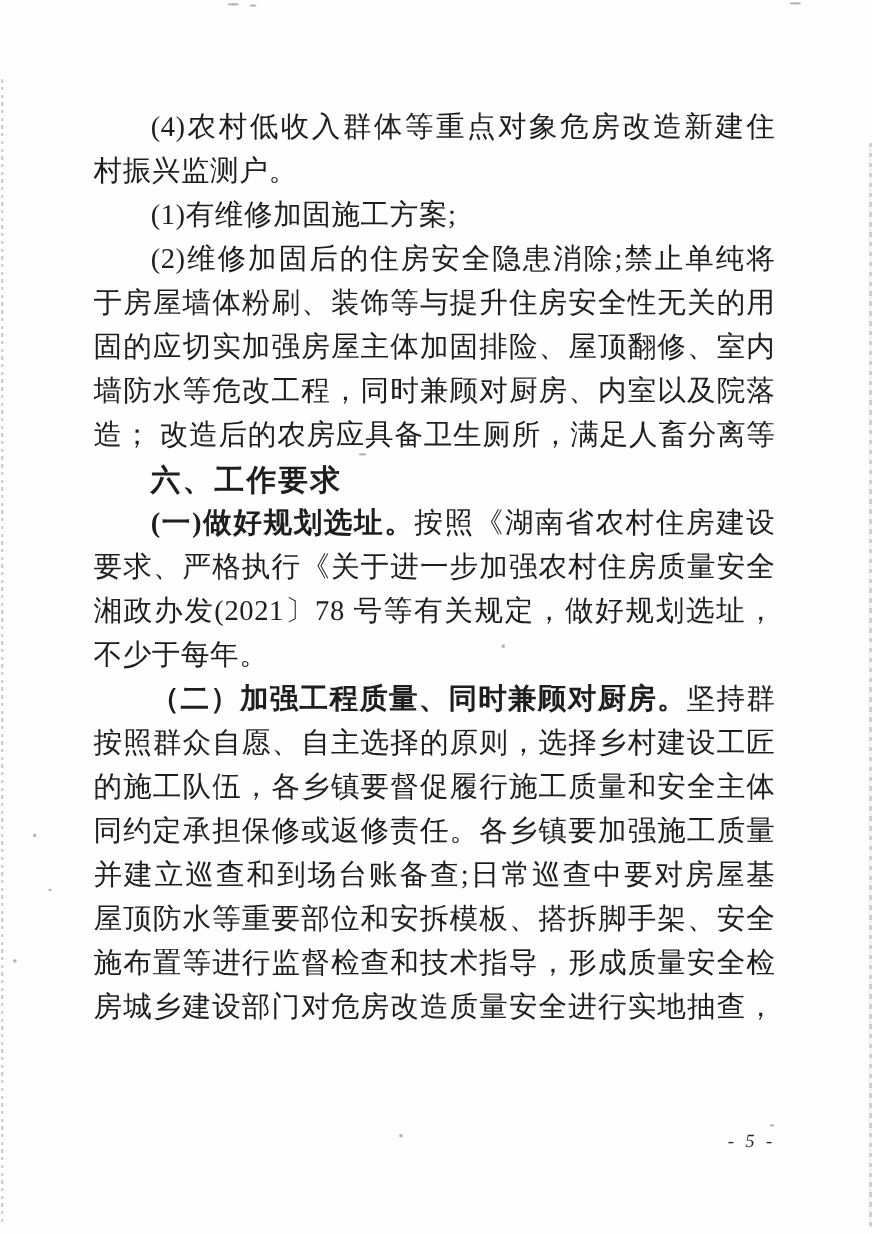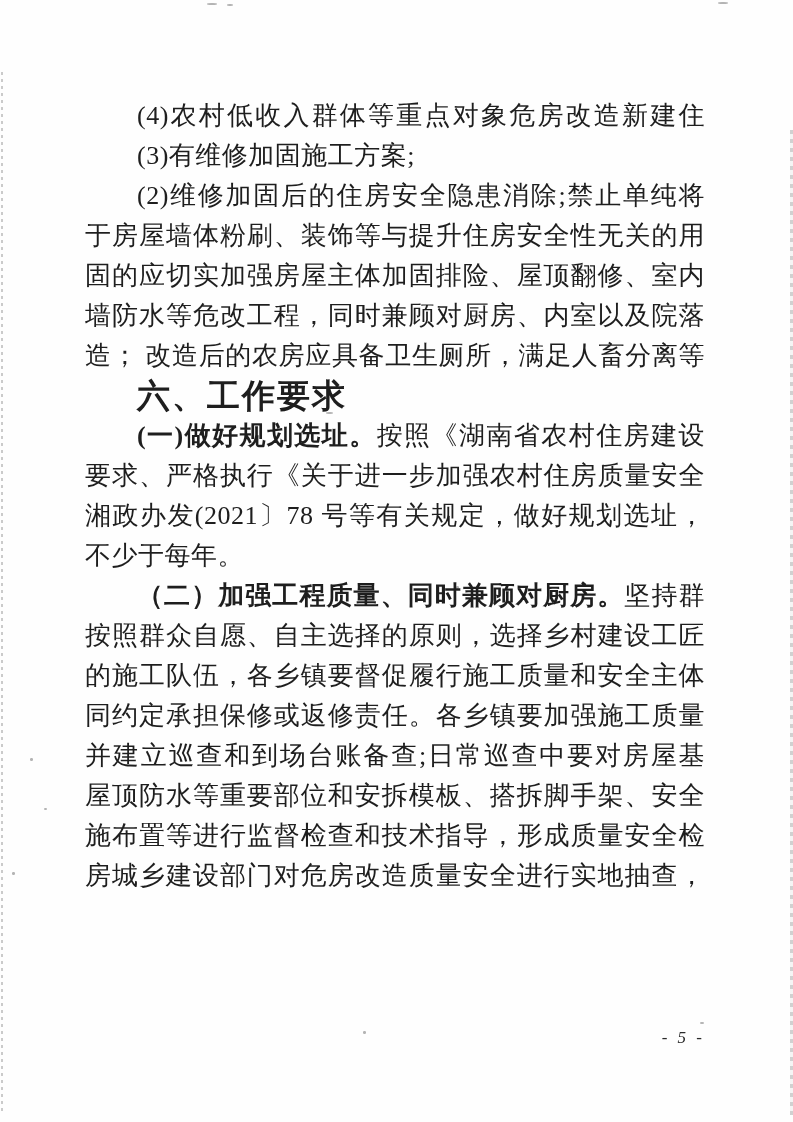--- a/index.html
+++ b/index.html
@@ -28,21 +28,21 @@
   }
   .line.fill {
     text-align: justify;
     text-align-last: justify;
     white-space: normal;
   }
   .line.indent { padding-left: 52px; }
   .line.heading {
     font-family: "Liberation Sans", "DejaVu Sans", sans-serif;
     font-weight: 700;
-    font-size: 33px;
+    font-size: 27px;
     letter-spacing: 2px;
   }
   .seg { font-weight: 400; }
   .seg.bold { font-weight: 700; }
 
   .page-number {
     position: absolute;
     top: 1028px;
     right: 88px;
     font-size: 17px;
@@ -90,21 +90,22 @@
   <div class="speck" style="left:326px; top:412px; width:7px;  height:2px;"></div>
   <div class="speck" style="left:456px; top:586px; width:3px;  height:3px;"></div>
   <div class="speck" style="left:30px;  top:758px; width:3px;  height:3px;"></div>
   <div class="speck" style="left:44px;  top:808px; width:3px;  height:2px;"></div>
   <div class="speck" style="left:12px;  top:872px; width:3px;  height:3px;"></div>
   <div class="speck" style="left:363px; top:1031px;width:3px;  height:3px;"></div>
   <div class="speck" style="left:700px; top:1022px;width:4px;  height:2px;"></div>
 
   <div class="doc">
       <div class="line indent fill"><span class="seg">(4)农村低收入群体等重点对象危房改造新建住房，应纳入乡</span></div>
-      <div class="line indent"><span class="seg">(3)有维修加固施工方案;</span></div>
+      <div class="line"><span class="seg">村振兴监测户。</span></div>
+      <div class="line indent"><span class="seg">(1)有维修加固施工方案;</span></div>
       <div class="line indent fill"><span class="seg">(2)维修加固后的住房安全隐患消除;禁止单纯将补助资金用</span></div>
       <div class="line fill"><span class="seg">于房屋墙体粉刷、装饰等与提升住房安全性无关的用途； 修缮加</span></div>
       <div class="line fill"><span class="seg">固的应切实加强房屋主体加固排险、屋顶翻修、室内外排水、外</span></div>
       <div class="line fill"><span class="seg">墙防水等危改工程，同时兼顾对厨房、内室以及院落整洁度的改</span></div>
       <div class="line fill"><span class="seg">造； 改造后的农房应具备卫生厕所，满足人畜分离等基本居住卫</span></div>
       <div class="line indent heading"><span class="seg bold">六、工作要求</span></div>
       <div class="line indent fill"><span class="seg bold">(一)做好规划选址。</span><span class="seg">按照《湖南省农村住房建设管理办法》的</span></div>
       <div class="line fill"><span class="seg">要求、严格执行《关于进一步加强农村住房质量安全监管的通知》</span></div>
       <div class="line fill"><span class="seg">湘政办发(2021〕78 号等有关规定，做好规划选址，组织开展危房</span></div>
       <div class="line"><span class="seg">不少于每年。</span></div>

